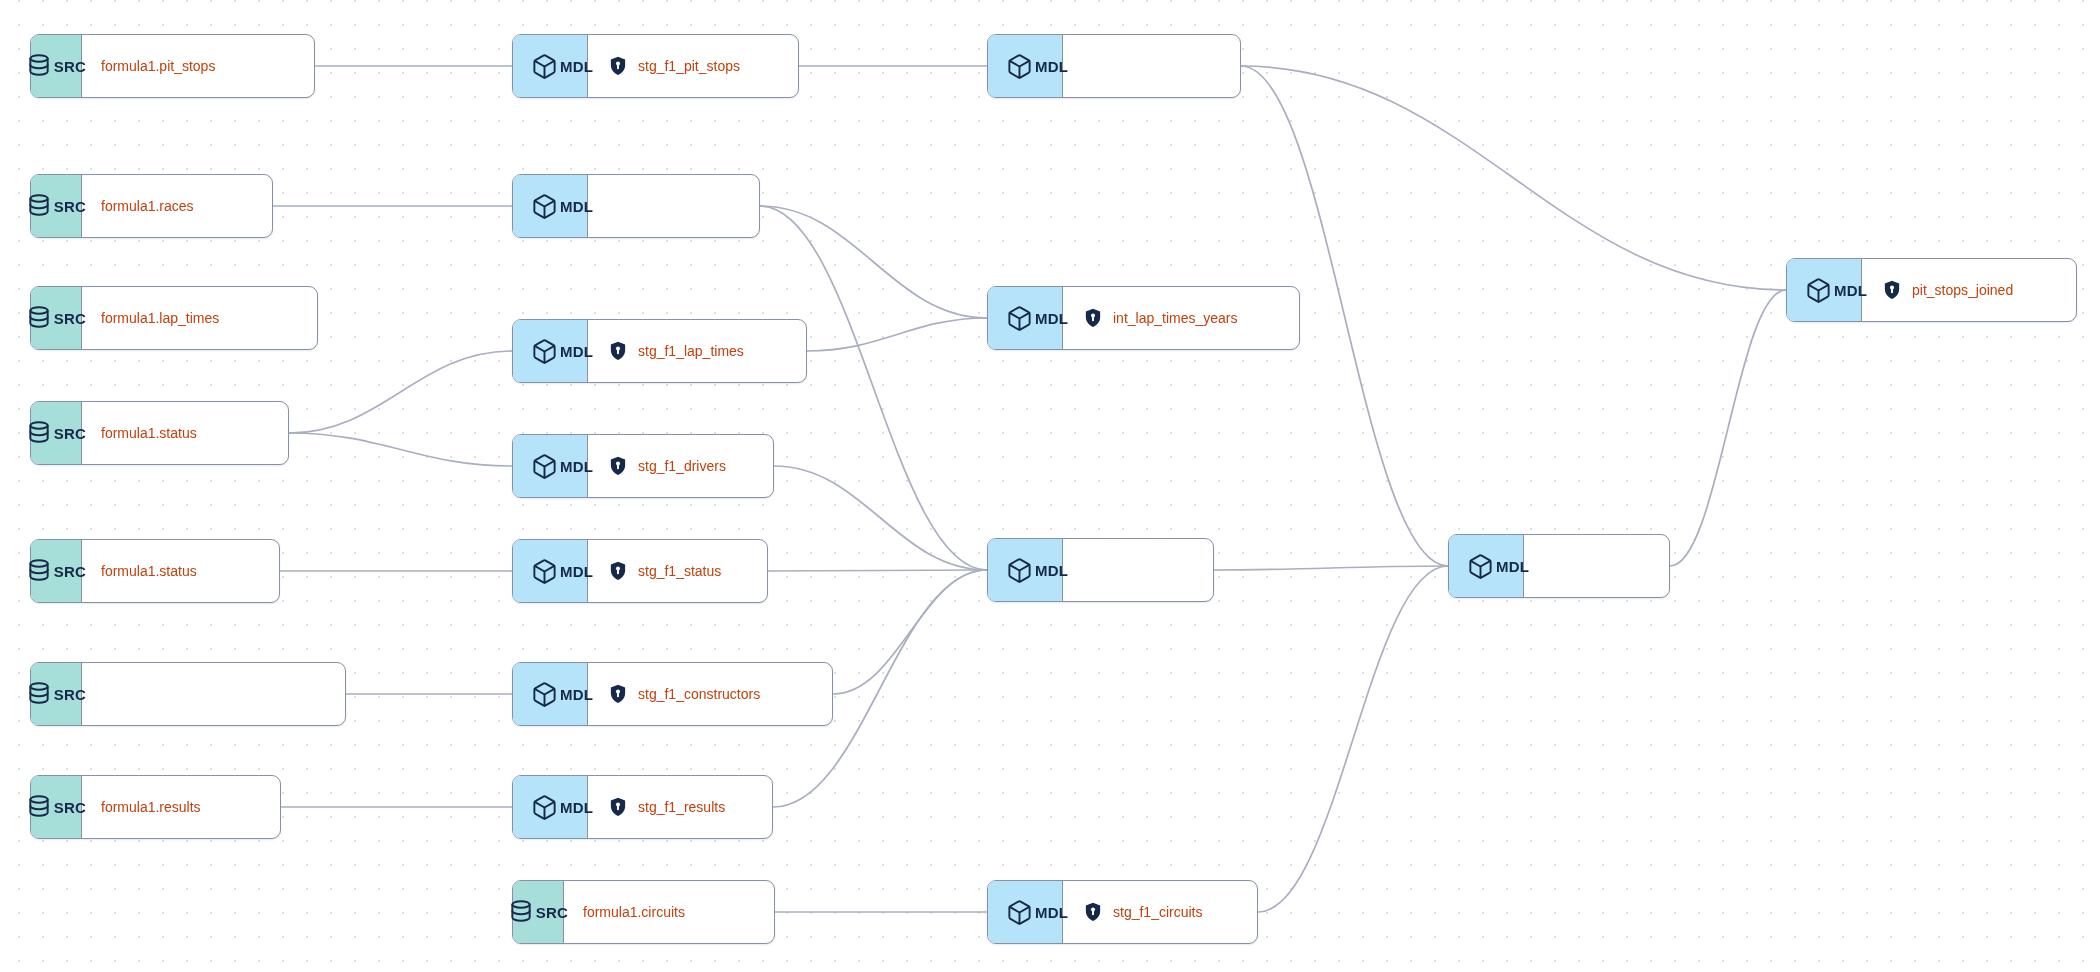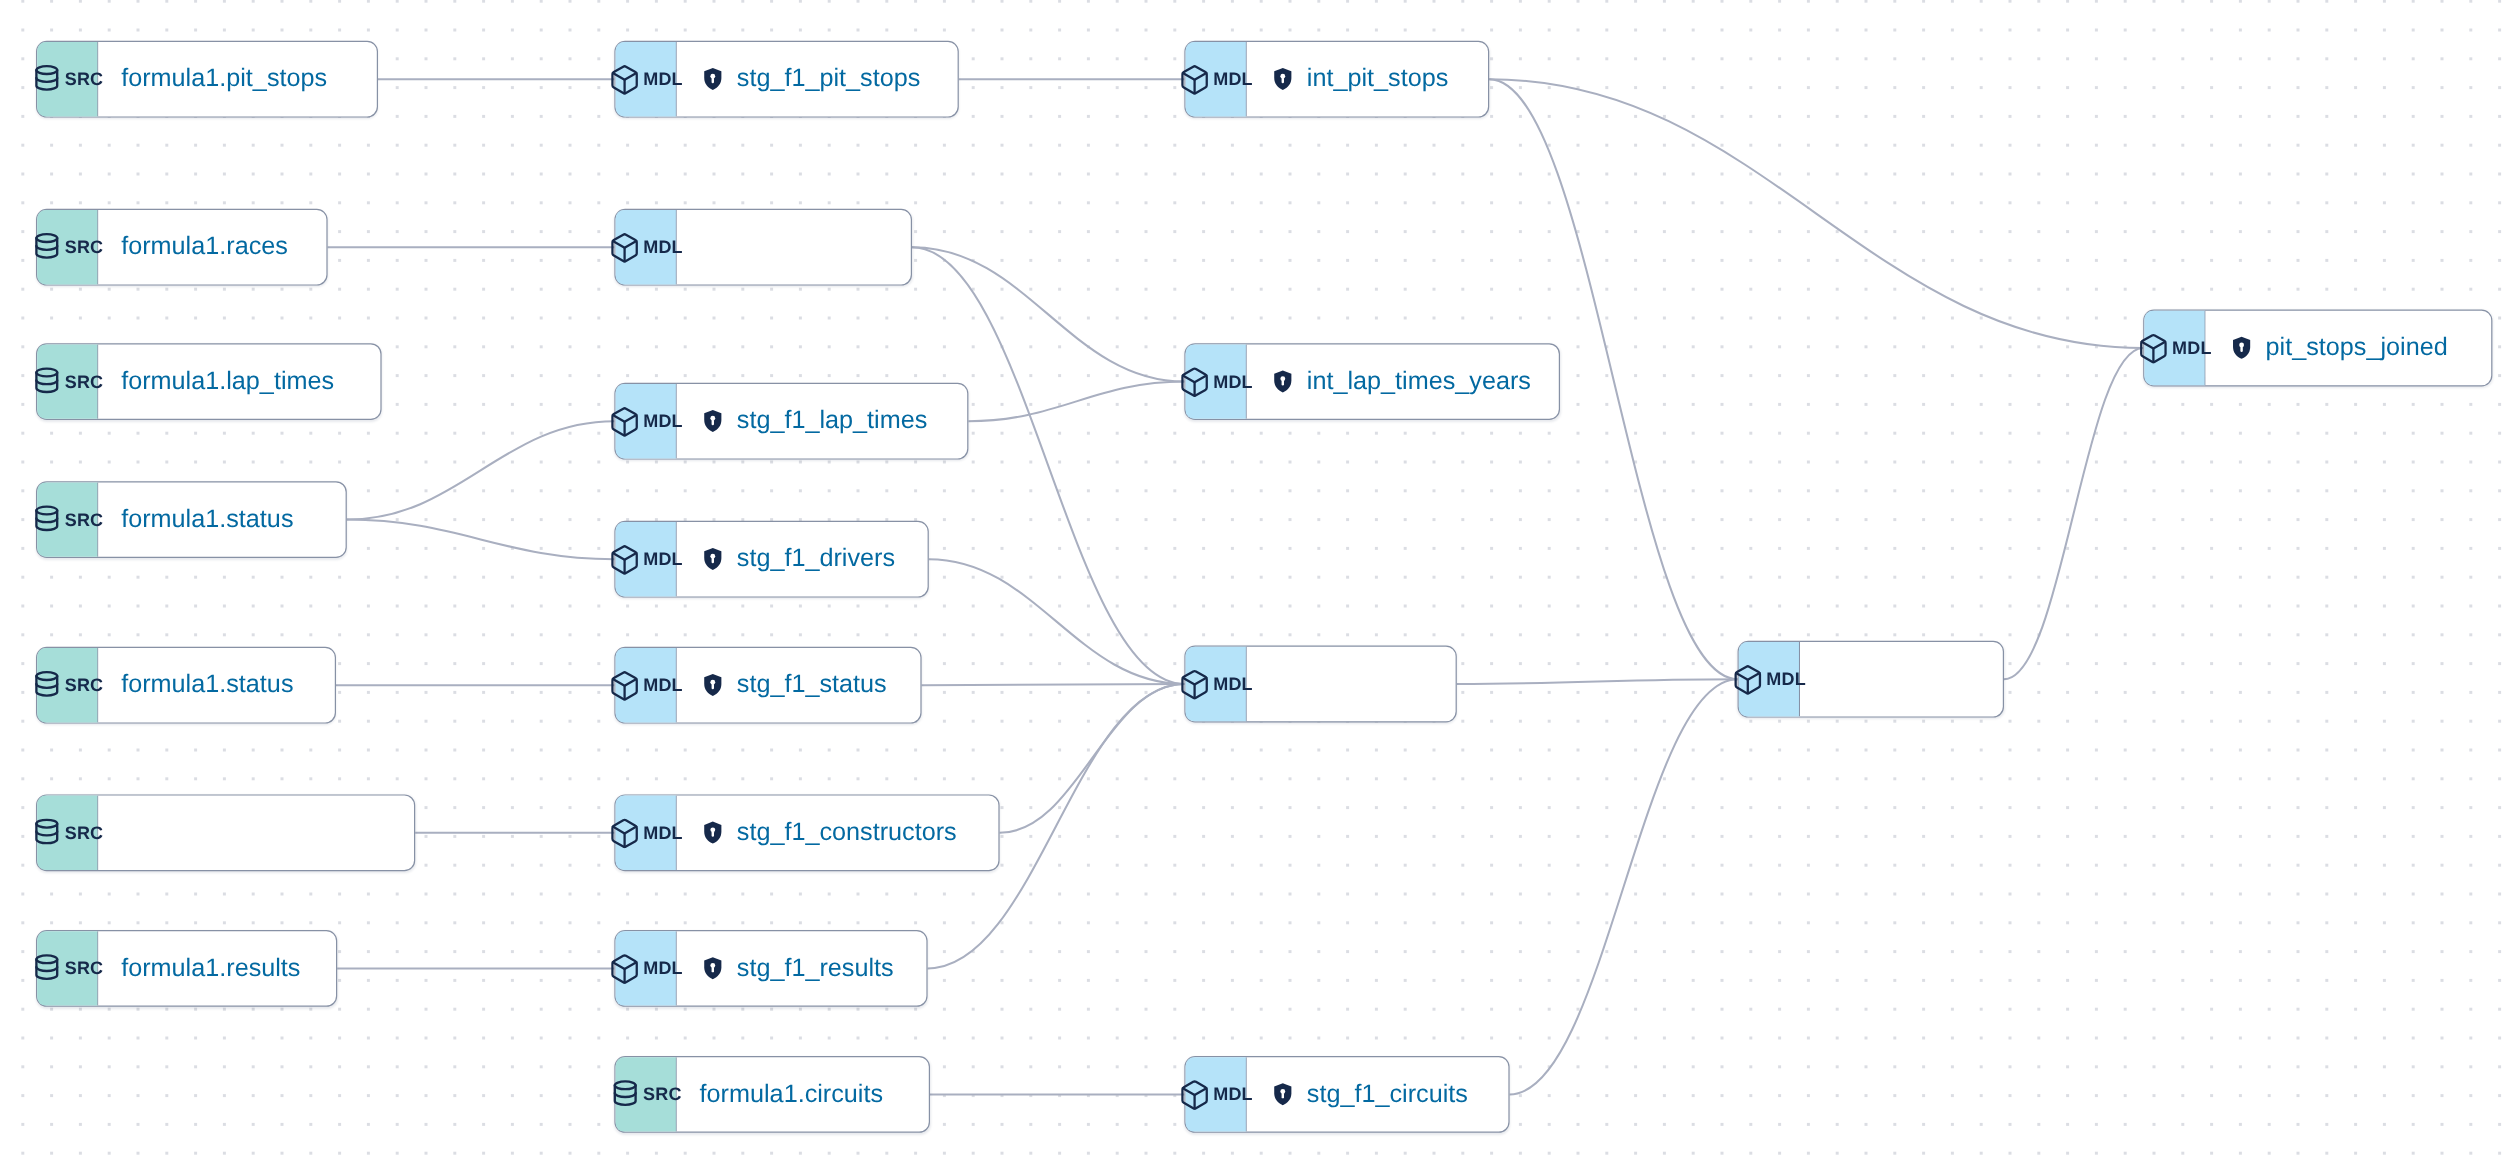--- a/index.html
+++ b/index.html
@@ -21,30 +21,30 @@
     cursor:pointer;
   }
   .badge{
     flex:0 0 50px;width:50px;
     border-right:1.8px solid #8791a5;
     border-radius:7px 0 0 7px;
     display:flex;flex-direction:row;align-items:center;justify-content:center;
     gap:2px;
   }
   .badge.src{background:#a6ded9;}
-  .badge.mdl{background:#b5e3f9;}
+  .badge.mdl{background:#b5e3f9;padding-left:24px;}
   .badge-label{
     font-size:15px;font-weight:700;line-height:1;color:#16294a;letter-spacing:.2px;
   }
   .node-body{
     flex:1;display:flex;align-items:center;gap:9px;
     padding:0 16px 0 19px;overflow:hidden;
   }
   .node-label{
-    font-size:21px;color:#0369a1;white-space:nowrap;
+    font-size:14px;color:#c2410c;white-space:nowrap;
   }
   .type-icon svg{display:block;}
 </style>
 </head>
 <body>
 
 <svg id="edge-layer" xmlns="http://www.w3.org/2000/svg">
     <path d="M 315 66 L 512 66"></path>
     <path d="M 273 206 L 512 206"></path>
     <path d="M 289 433 C 382.65999999999997 433, 418.34000000000003 351, 512 351"></path>
@@ -333,30 +333,20 @@
       <div class="badge mdl">
         <span class="type-icon">
           <svg width="27" height="27" viewBox="0 0 24 24" fill="none" stroke="#16294a" stroke-width="1.7" stroke-linecap="round" stroke-linejoin="round">
   <path d="M21 16V8a2 2 0 0 0-1-1.73l-7-4a2 2 0 0 0-2 0l-7 4A2 2 0 0 0 3 8v8a2 2 0 0 0 1 1.73l7 4a2 2 0 0 0 2 0l7-4A2 2 0 0 0 21 16z"></path>
   <polyline points="3.27 6.96 12 12.01 20.73 6.96"></polyline>
   <line x1="12" y1="22.08" x2="12" y2="12"></line>
 </svg>
         </span>
         <span class="badge-label">MDL</span>
       </div>
-      <div class="node-body">
-        <span class="type-icon">
-          <svg width="22" height="24" viewBox="0 0 24 24">
-  <path d="M12 1.8 L19.8 4.8 V11 C19.8 16 16.5 20 12 21.8 C7.5 20 4.2 16 4.2 11 V4.8 Z" fill="#16294a"></path>
-  <circle cx="12" cy="9.3" r="2.2" fill="#ffffff"></circle>
-  <rect x="10.9" y="10.4" width="2.2" height="5.2" rx="1.1" fill="#ffffff"></rect>
-</svg>
-        </span>
-        <span class="node-label">int_pit_stops</span>
-      </div>
     </div>
     <div class="node" style="left: 987px; top: 286px; width: 313px;">
       <div class="badge mdl">
         <span class="type-icon">
           <svg width="27" height="27" viewBox="0 0 24 24" fill="none" stroke="#16294a" stroke-width="1.7" stroke-linecap="round" stroke-linejoin="round">
   <path d="M21 16V8a2 2 0 0 0-1-1.73l-7-4a2 2 0 0 0-2 0l-7 4A2 2 0 0 0 3 8v8a2 2 0 0 0 1 1.73l7 4a2 2 0 0 0 2 0l7-4A2 2 0 0 0 21 16z"></path>
   <polyline points="3.27 6.96 12 12.01 20.73 6.96"></polyline>
   <line x1="12" y1="22.08" x2="12" y2="12"></line>
 </svg>
         </span>

